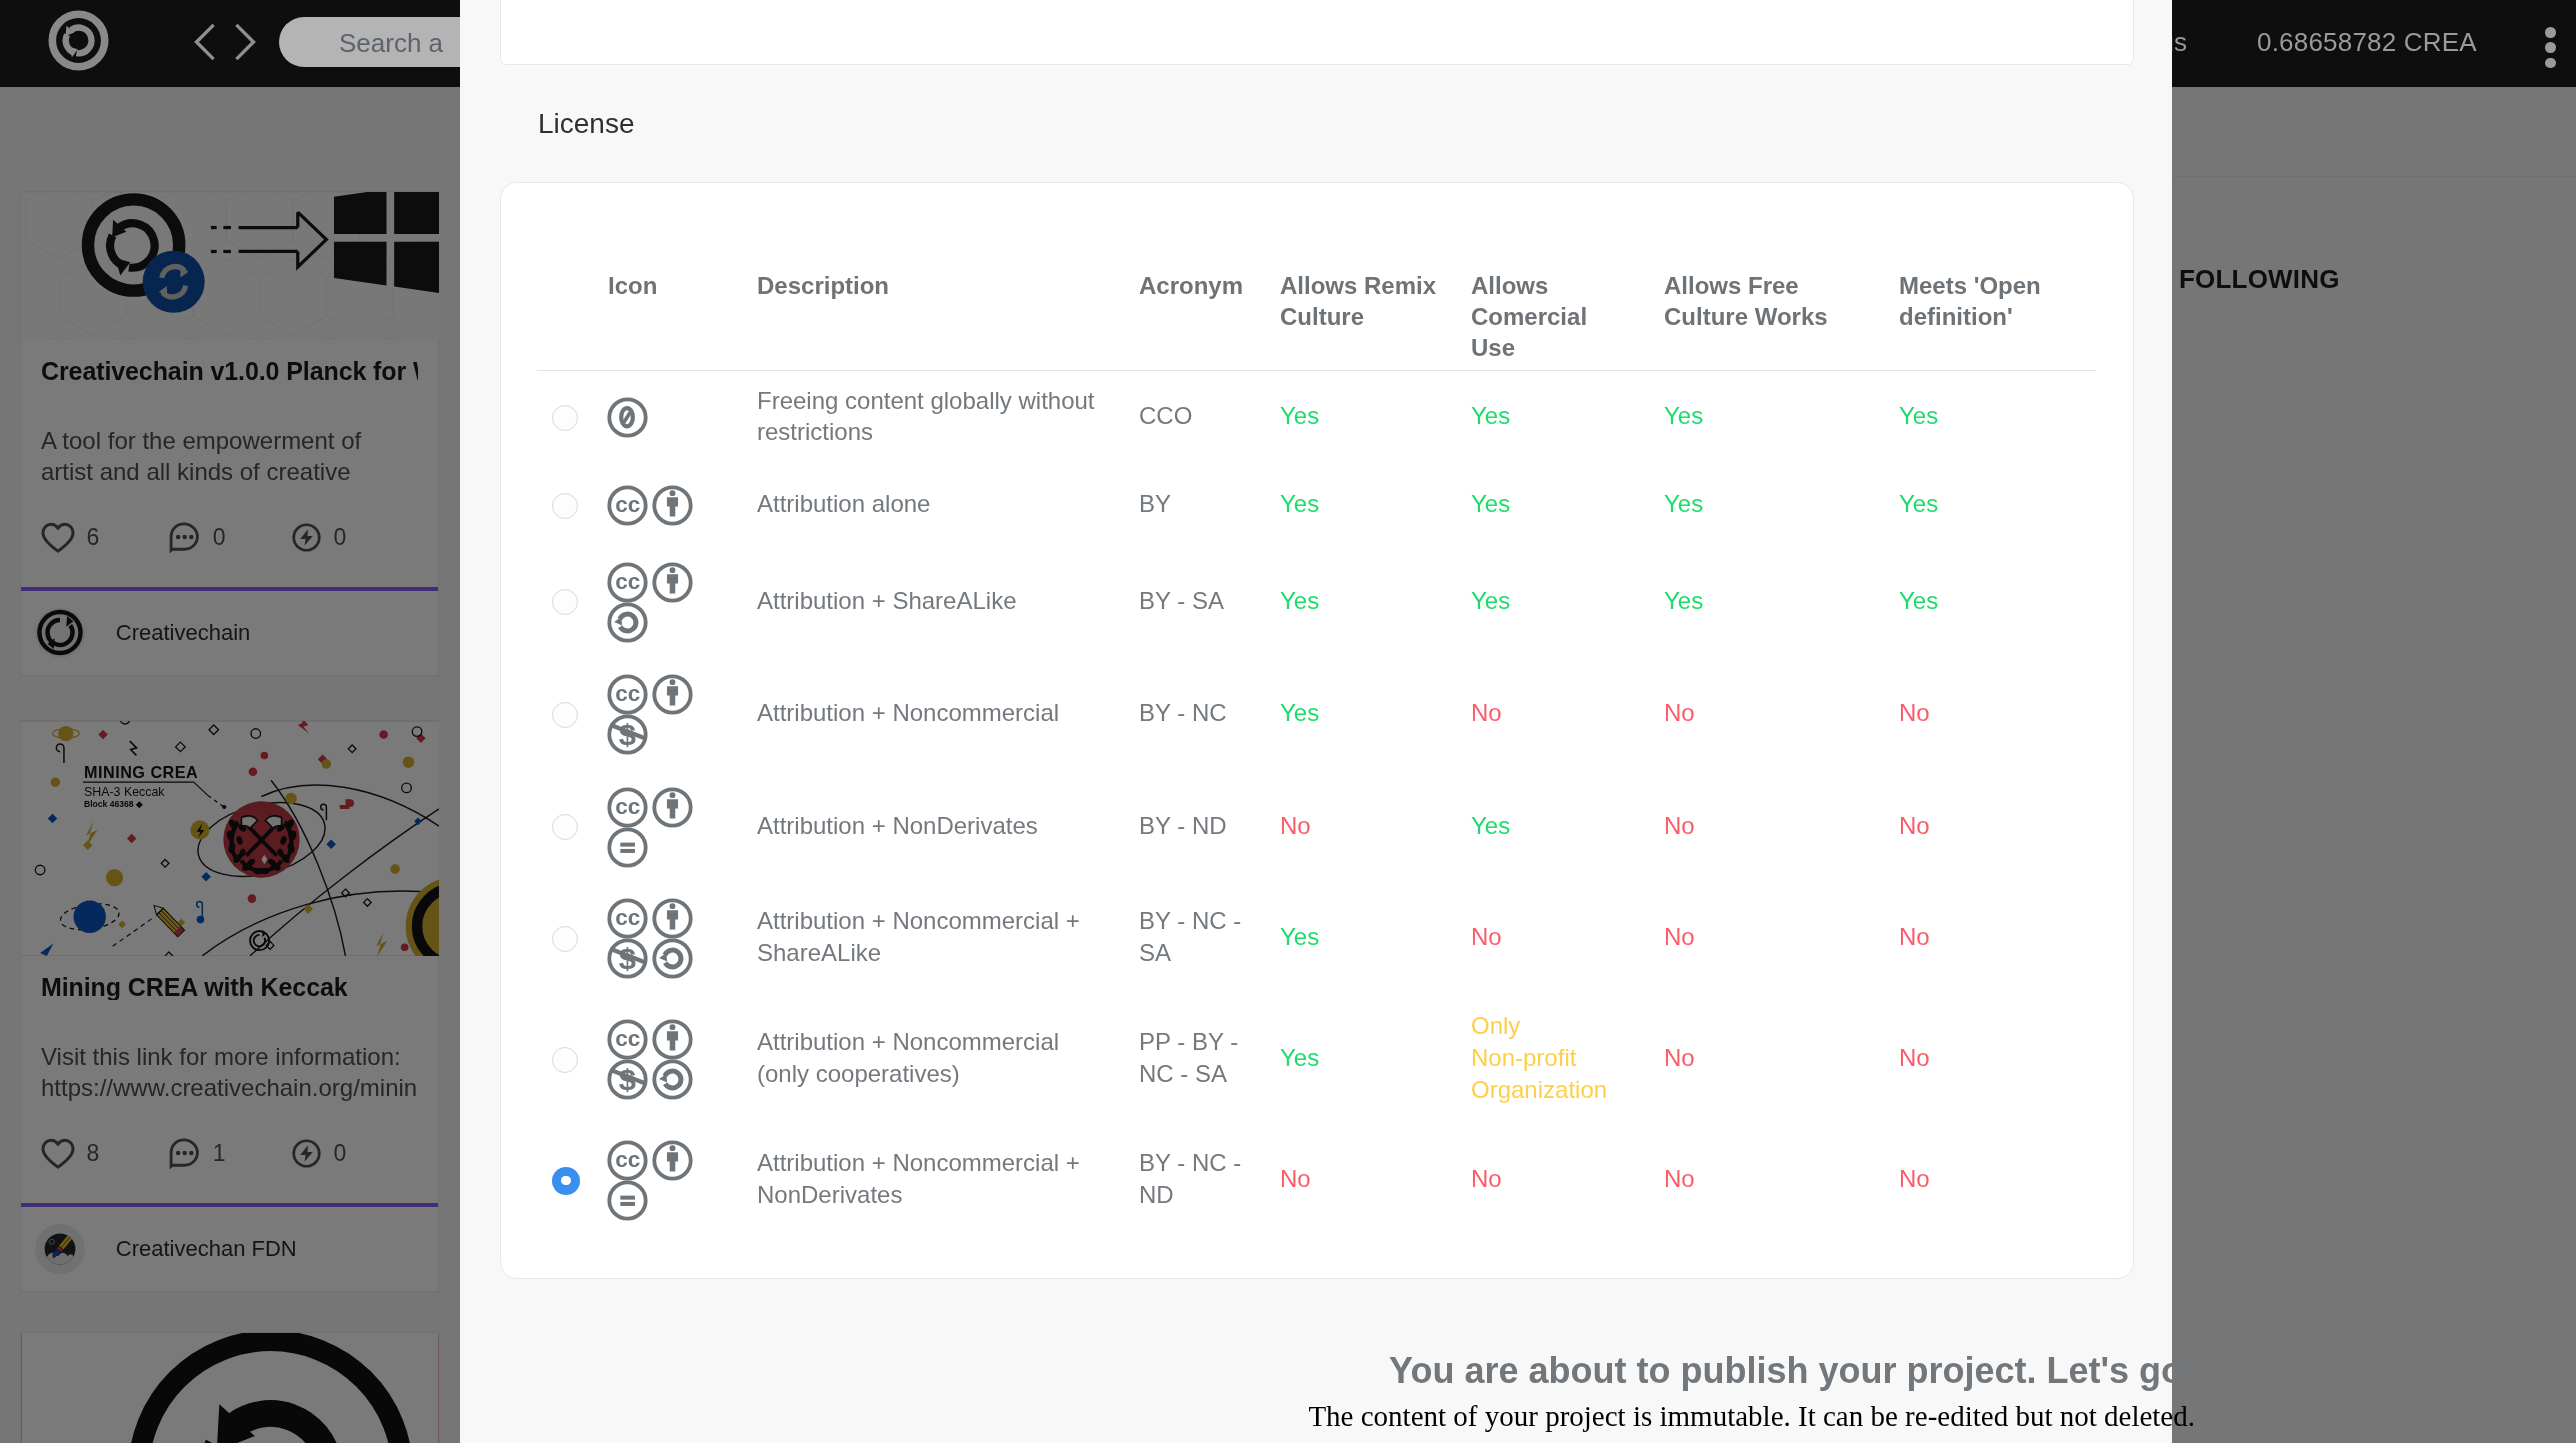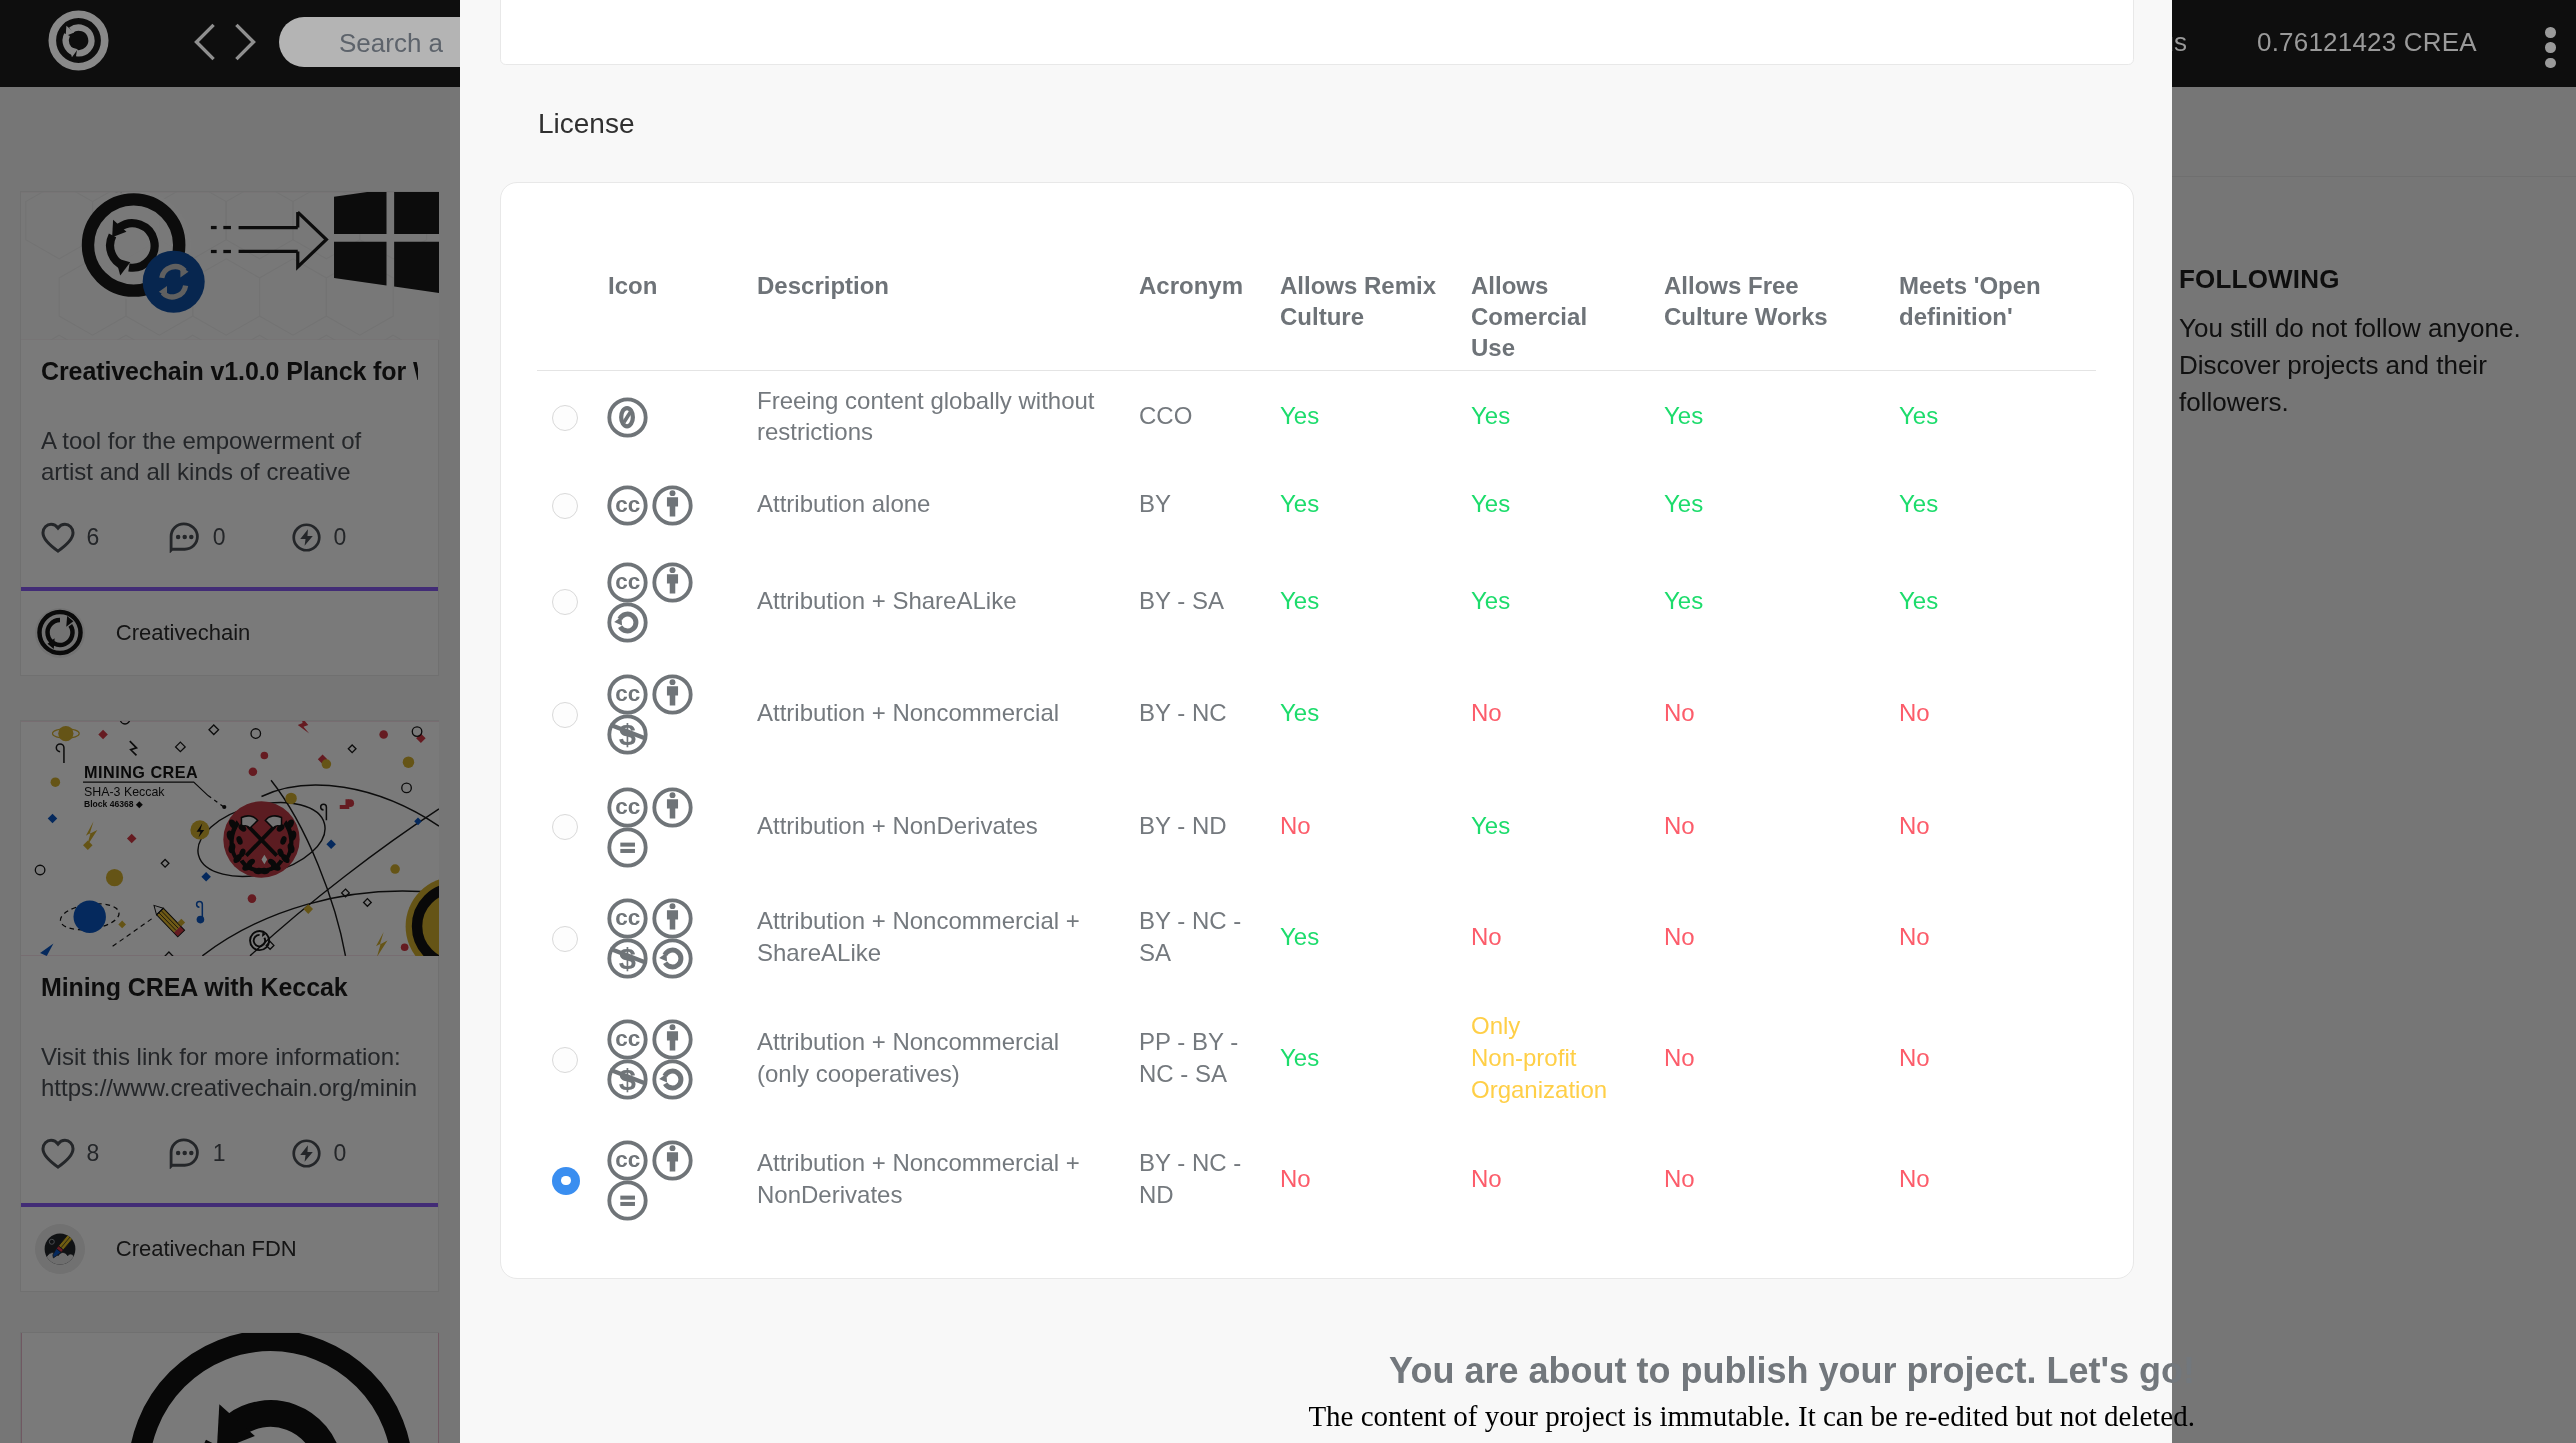--- a/index.html
+++ b/index.html
@@ -387,21 +387,20 @@
         <path d="M239.5 204.5 A62 62 0 0 1 206.3 118.4" fill="none" stroke="#111" stroke-width="28"></path>
         <path d="M207.8 74.7 L245.1 108 L205.1 124 Z" fill="#111"></path>
         <path d="M227.6 230.3 L214.4 181.1 L255.7 193 Z" fill="#111"></path>
       </svg>
     </div>
   </div>
 
   <div id="rleftline"></div>
   <div id="rsep"></div>
   <div id="following-title">FOLLOWING</div>
-  <div id="following-text">You still do not follow anyone. Discover projects and their followers.</div>
 
   <div id="topbar">
     <div id="logo">
 <svg width="61" height="61" viewBox="0 0 64 64">
         <circle cx="32" cy="32" r="27.5" fill="none" stroke="#898989" stroke-width="8"></circle>
         <path d="M24.1 21.1 A13.5 13.5 0 1 1 29.9 45.3" fill="none" stroke="#898989" stroke-width="6.6"></path>
         <path d="M27.2 44.6 A13.5 13.5 0 0 1 20.0 25.9" fill="none" stroke="#898989" stroke-width="6.6"></path>
         <path d="M19.3 16.4 L27.5 23.6 L18.5 27.2 Z" fill="#898989"></path>
         <path d="M25.1 49.5 L22.2 38.6 L31.2 41.3 Z" fill="#898989"></path>
       </svg>
@@ -409,21 +408,21 @@
     <div id="navarrows">
       <svg width="76" height="46" viewBox="0 0 80 48">
         <path d="M28 6 L10 24 L28 42" fill="none" stroke="#8f8f8f" stroke-width="3.6"></path>
         <path d="M52 6 L70 24 L52 42" fill="none" stroke="#8f8f8f" stroke-width="3.6"></path>
       </svg>
     </div>
     <div id="searchbox">
       <div id="searchph">Search a</div>
     </div>
     <div id="ouslabel">ous</div>
-    <div id="balance">0.76121423 CREA</div>
+    <div id="balance">0.68658782 CREA</div>
     <div id="kebab">
         <i></i>
         <i></i>
         <i></i>
       </div>
   </div>
 </div>
 
 <div id="dim"></div>
 

